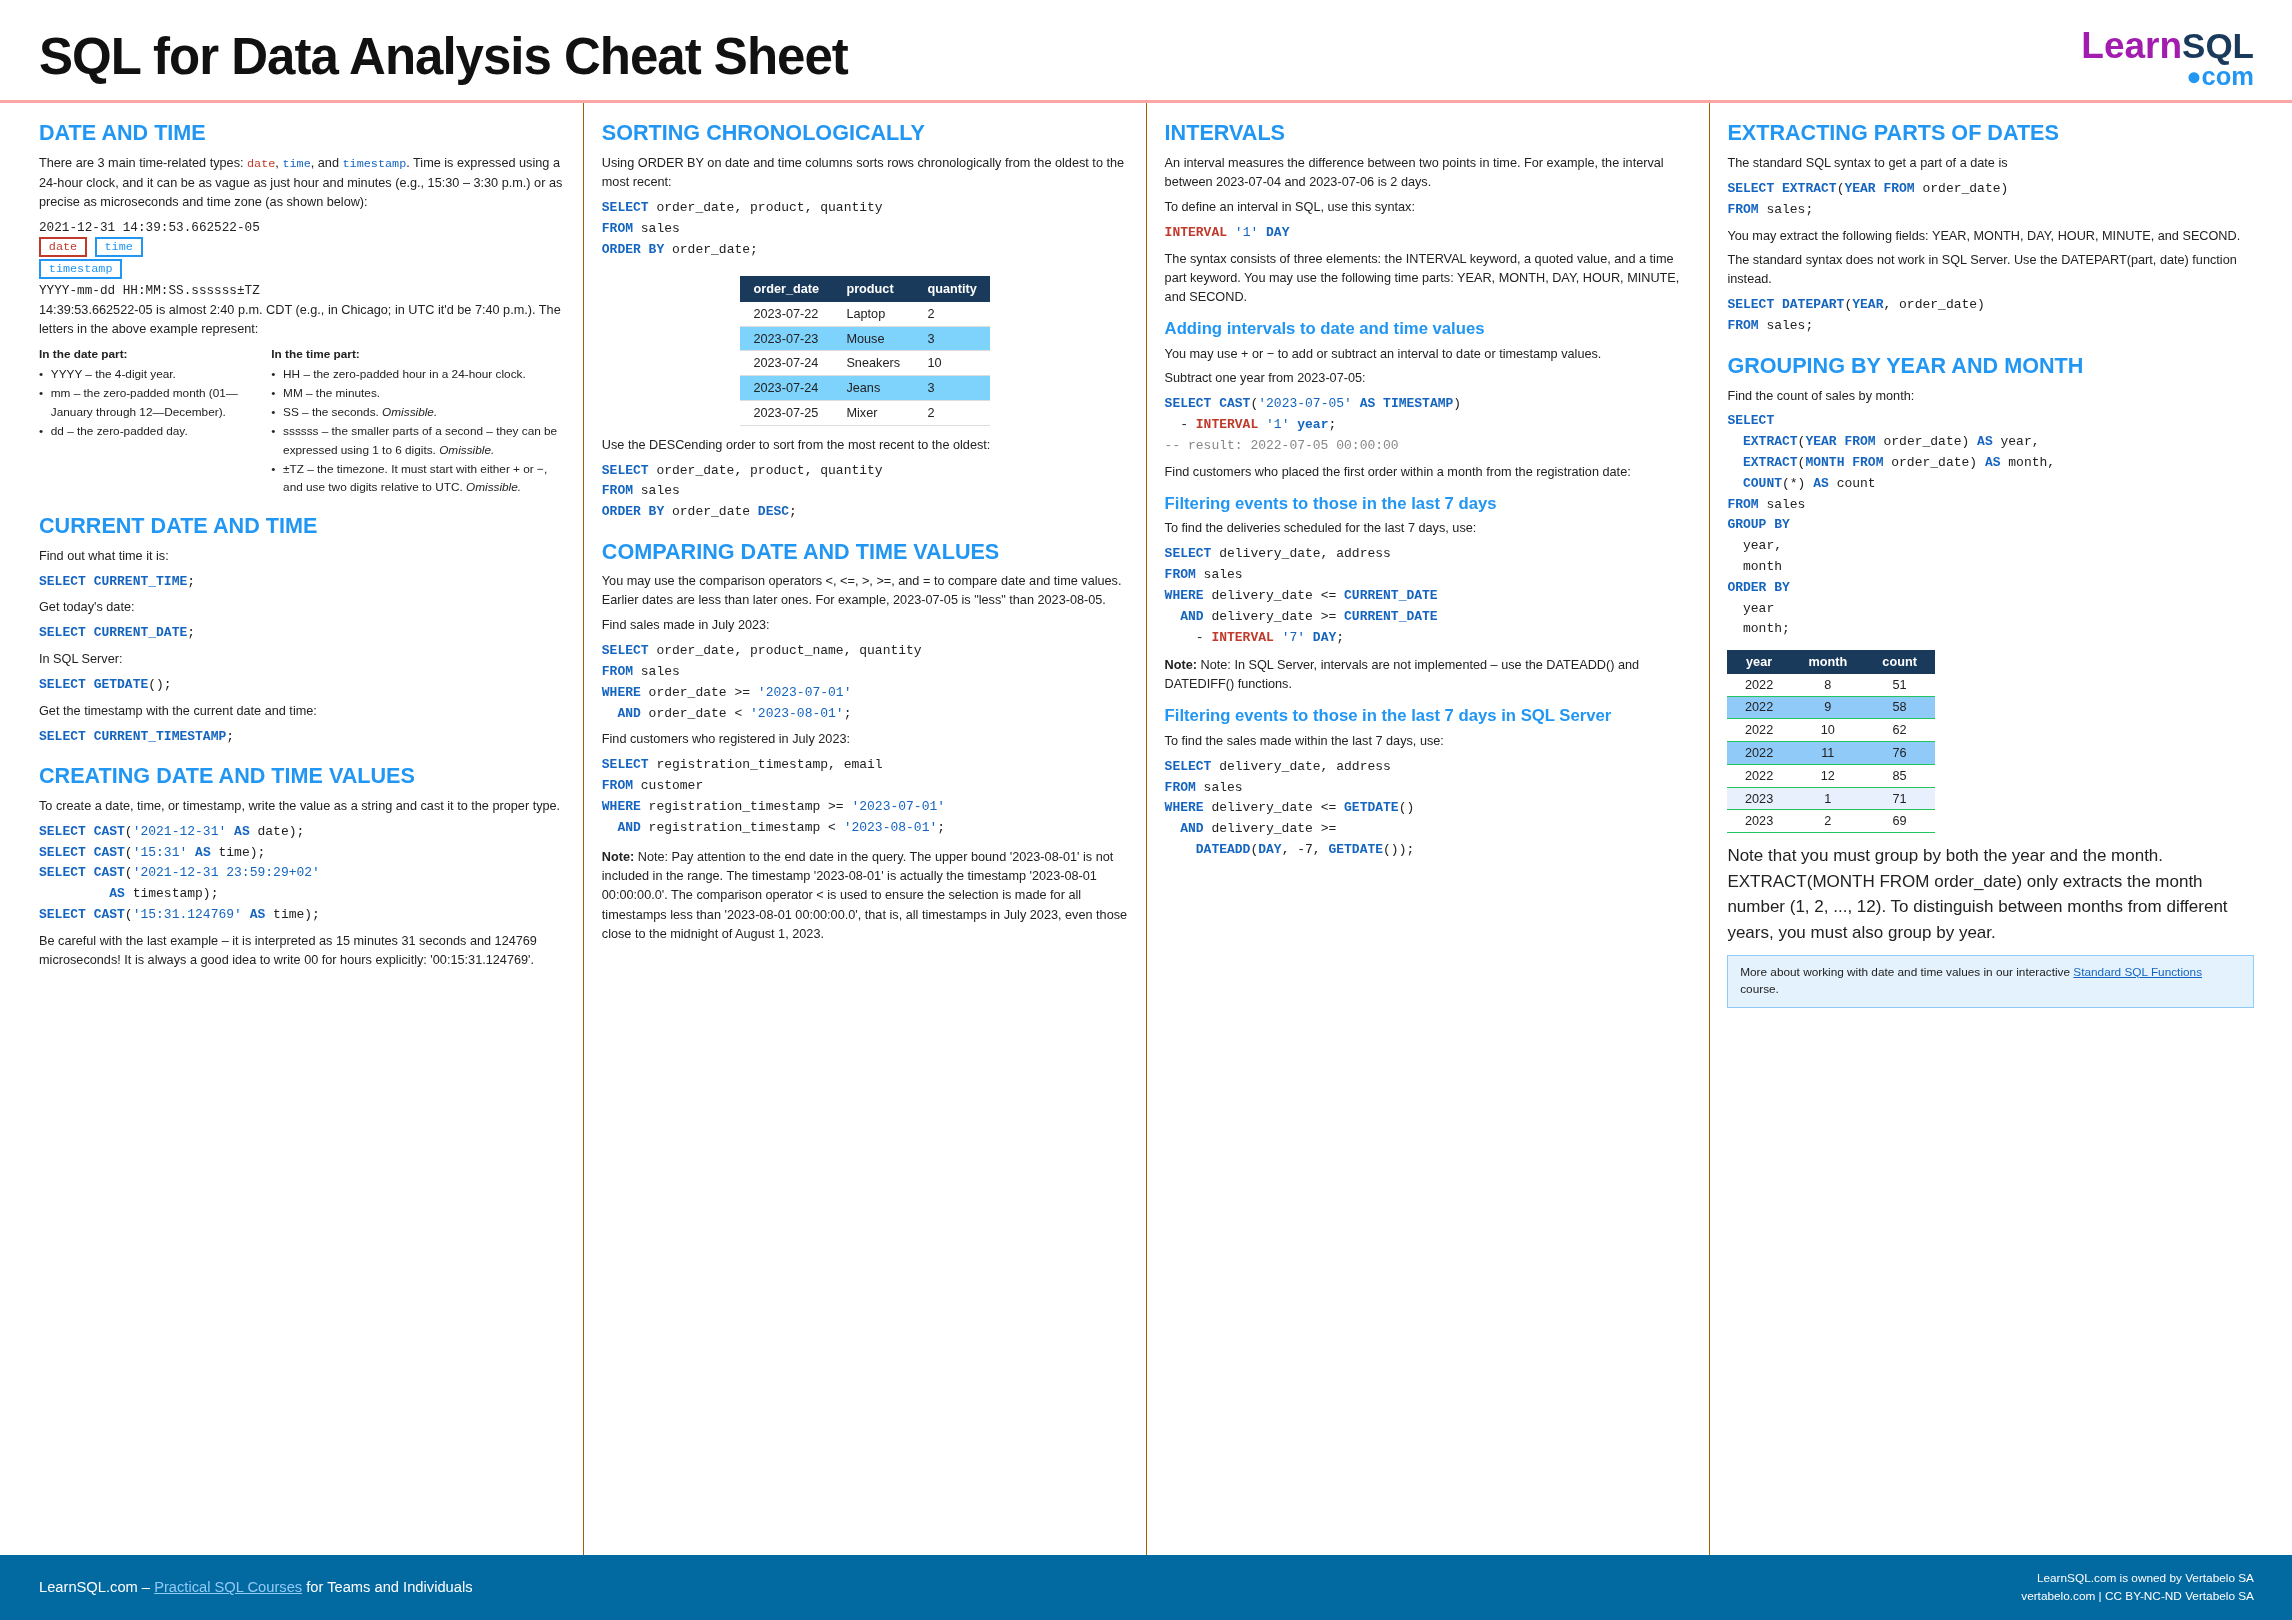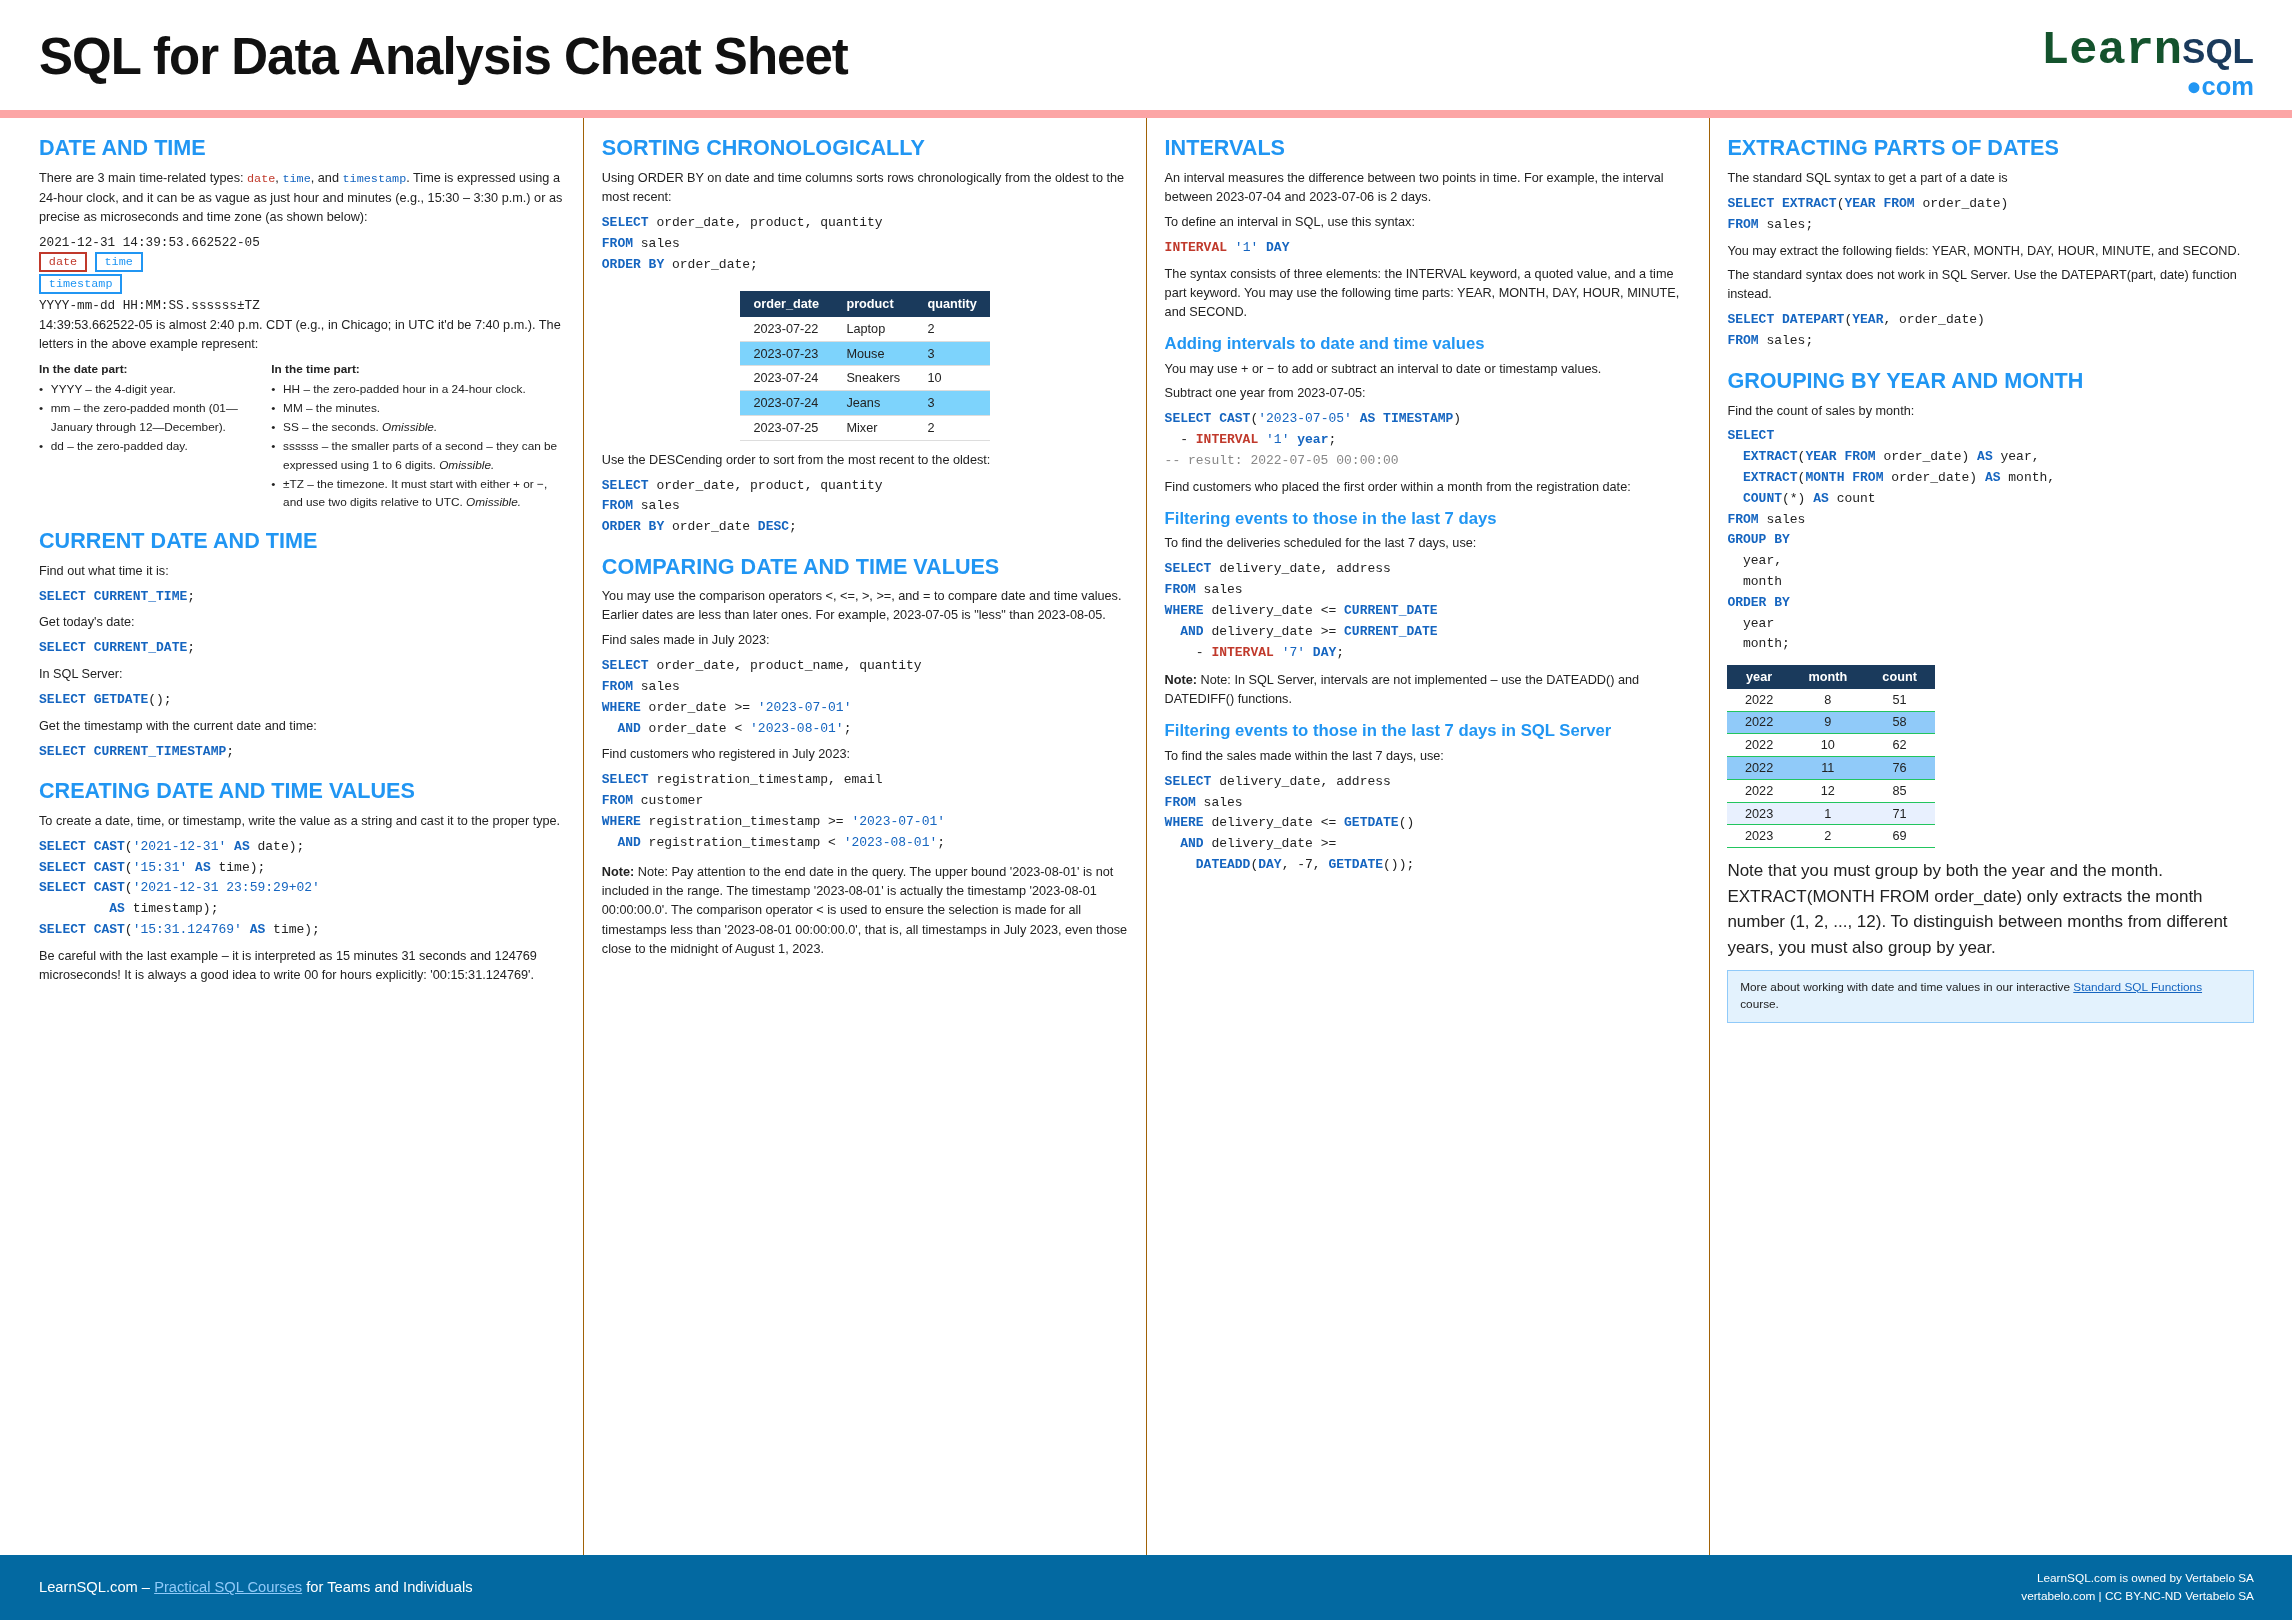--- a/index.html
+++ b/index.html
@@ -15,21 +15,21 @@
       width: 2293px;
       min-height: 1620px;
       display: flex;
       flex-direction: column;
     }
     .main-header {
       display: flex;
       justify-content: space-between;
       align-items: flex-start;
       padding: 27.4px 39px 9.8px 39px;
-      border-bottom: 8px solid #fca5a5;
+      border-bottom: 3px solid #fca5a5;
     }
     .main-title {
       font-size: 51px;
       font-weight: 900;
       color: #111;
       letter-spacing: -1px;
     }
     .logo {
       display: flex;
       flex-direction: column;
@@ -194,21 +194,21 @@
   </style>
 </head>
 <body>
 
 <div class="page">
 
   <div class="main-header">
     <h1 class="main-title">SQL for Data Analysis Cheat Sheet</h1>
     <div class="logo">
       <span>
-        <span style="color:#14532d;font-weight:900;font-size:47px;font-family:Liberation Mono, monospace;">Learn</span><span style="color:#1a3a5c;font-weight:900;font-size:35px;">SQL</span>
+        <span style="color:#a21caf;font-weight:900;font-size:37px;">Learn</span><span style="color:#1a3a5c;font-weight:900;font-size:35px;">SQL</span>
       </span>
       <span style="color:#2196F3;font-size:25.5px;font-weight:700;">●com</span>
     </div>
   </div>
 
   <div class="content-area">
 
     <div class="column">
 
       <div class="section-title">DATE AND TIME</div>

